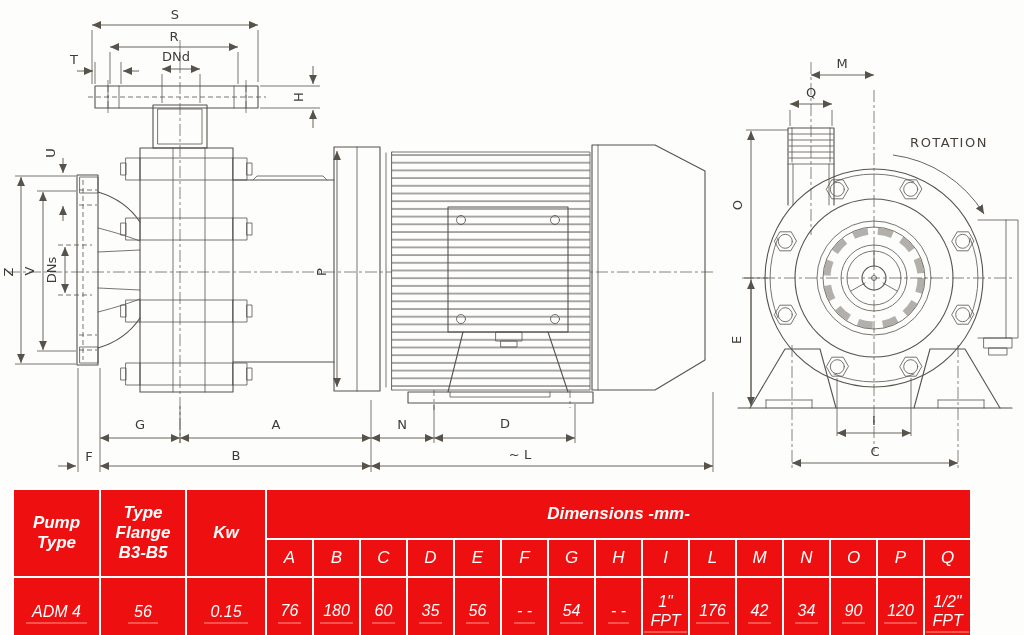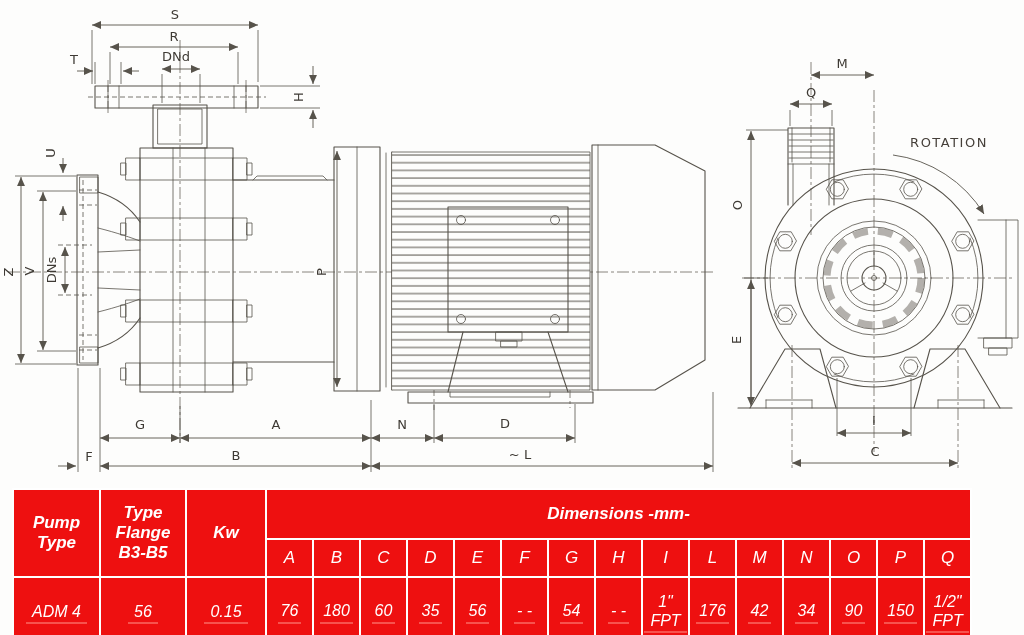--- a/index.html
+++ b/index.html
@@ -322,19 +322,19 @@
     <td><span class="val">35</span></td>
     <td><span class="val">56</span></td>
     <td><span class="val">- -</span></td>
     <td><span class="val">54</span></td>
     <td><span class="val">- -</span></td>
     <td><span class="val">1" FPT</span></td>
     <td><span class="val">176</span></td>
     <td><span class="val">42</span></td>
     <td><span class="val">34</span></td>
     <td><span class="val">90</span></td>
-    <td><span class="val">150</span></td>
+    <td><span class="val">120</span></td>
     <td><span class="val">1/2" FPT</span></td>
   </tr>
 </tbody>
     </table>
 
 </div>
 
 </body></html>

